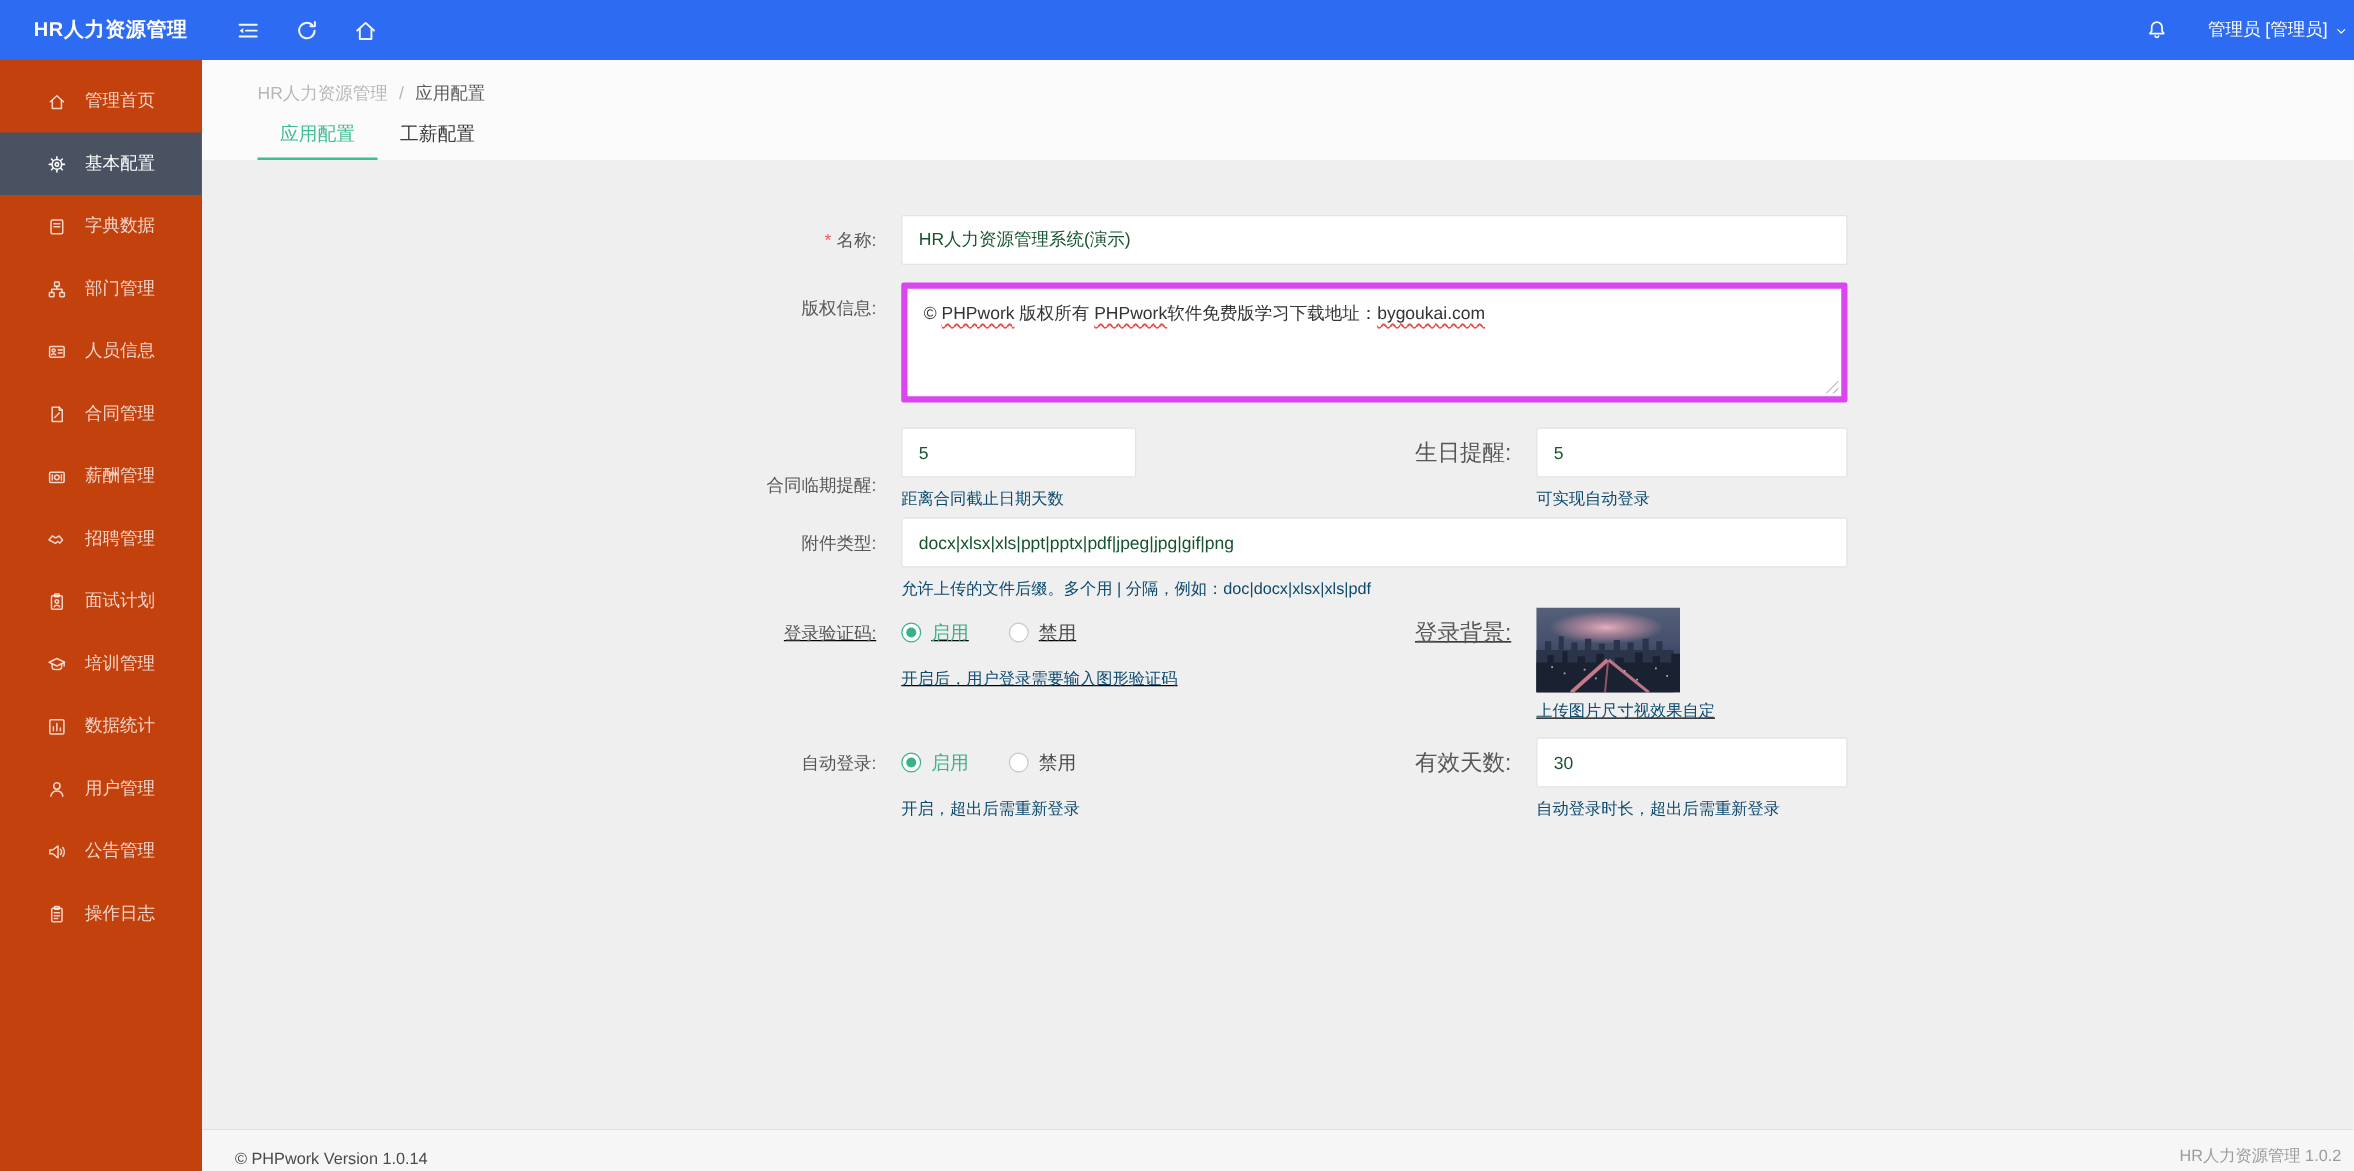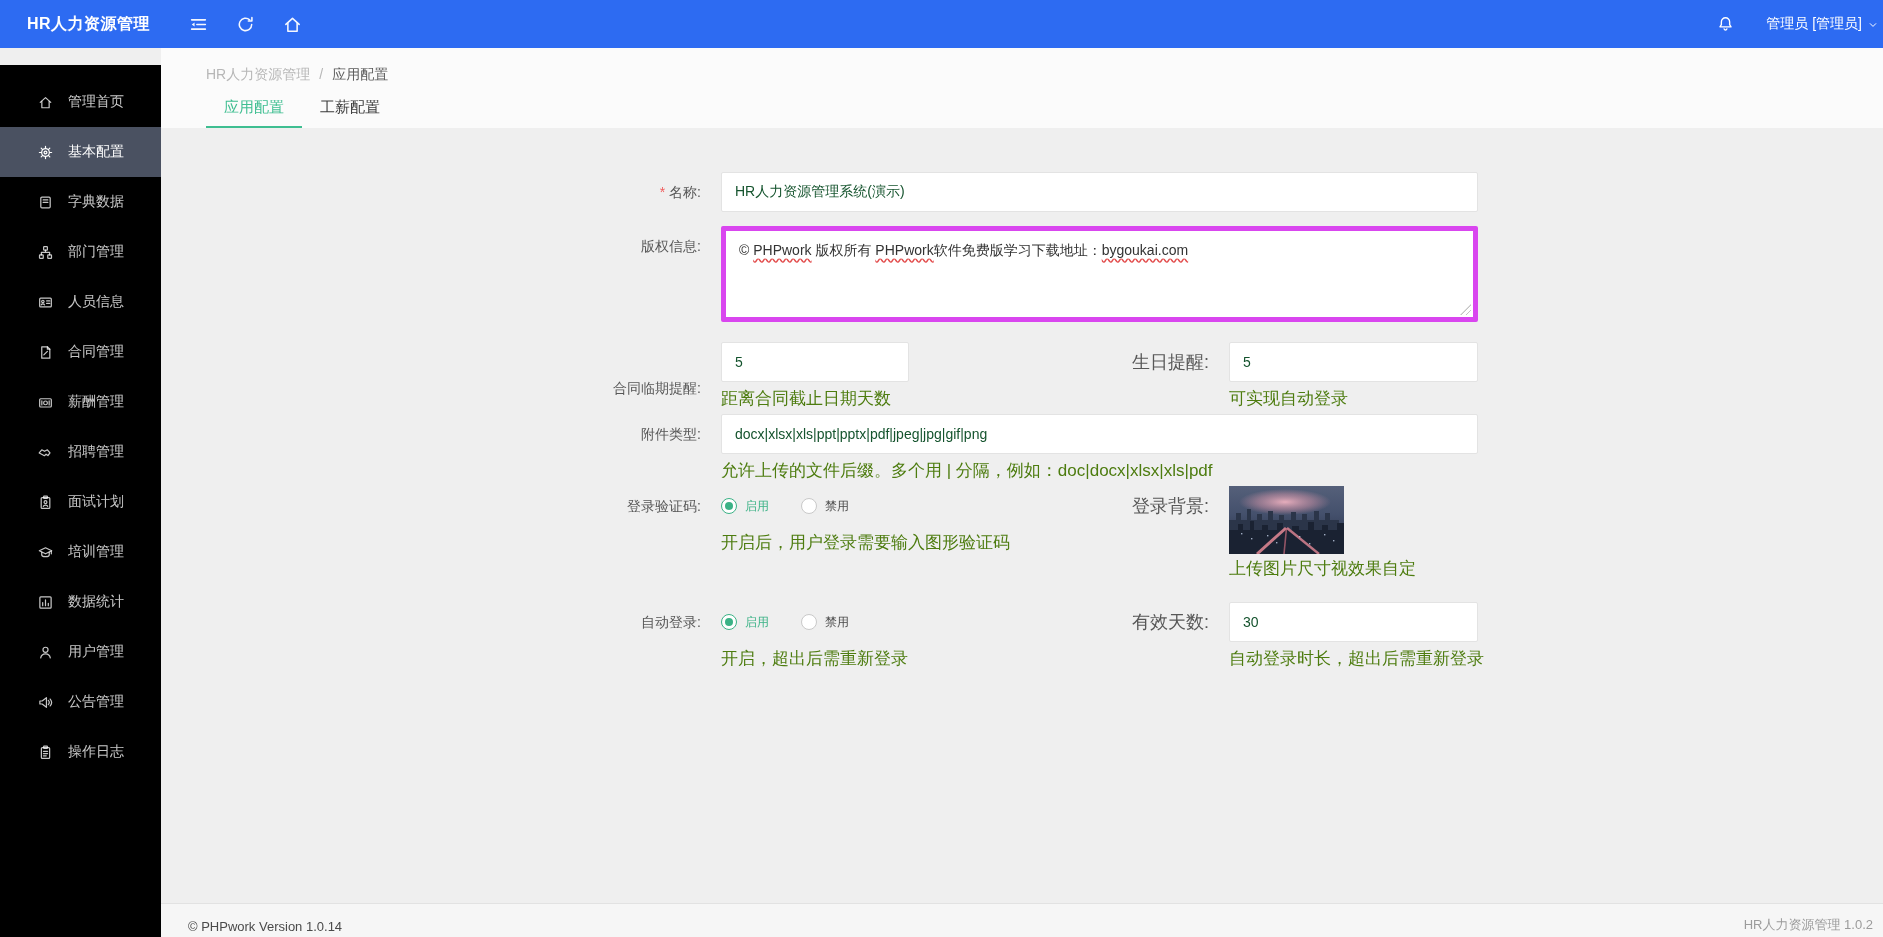--- a/index.html
+++ b/index.html
@@ -12,22 +12,22 @@
   .logo { width:161px; padding-left:27px; font-size:16px; font-weight:bold;
     letter-spacing:.5px; white-space:nowrap; }
   .hicon { width:19px; height:19px; margin-left:28px; color:#fff; opacity:.95; cursor:pointer; }
   .header-right { margin-left:auto; display:flex; align-items:center; padding-right:4px; }
   .bell-wrap { width:17px; height:18px; margin-right:32px; cursor:pointer; }
   .user-group { display:flex; align-items:center; gap:5px; font-size:14px; cursor:pointer; white-space:nowrap; }
   .chev { width:12px; height:12px; margin-top:2px; }
   .icon { display:inline-flex; } .icon svg { width:100%; height:100%; display:block; }
 
   
-  .sidebar { position:fixed; top:65px; left:0; bottom:0; width:161px;
-    background:#000000; padding-top:12px; z-index:20; }
+  .sidebar { position:fixed; top:44px; left:0; bottom:0; width:161px;
+    background:#c2410c; padding-top:12px; z-index:20; }
   .menu-item { height:50px; display:flex; align-items:center; padding-left:38px;
     color:rgba(255,255,255,.78); font-size:14px; cursor:pointer; white-space:nowrap; }
   .menu-item.active { background:#4a5161; color:#fff; }
   .mi-icon { width:15px; height:15px; margin-right:15px; flex:none; }
 
   
   .main { margin-left:161px; padding-top:48px; height:937px; display:flex;
     flex-direction:column; background:#fbfbfb; }
   .topbar-area { padding:18px 0 0 45px; background:#fbfbfb; }
   .breadcrumb { font-size:14px; color:#b7b7b7; height:18px; display:flex; gap:9px; }
@@ -41,48 +41,48 @@
 
   
   .row { display:flex; margin-bottom:14px; }
   .flabel { width:560px; text-align:right; padding-right:20px; font-size:14px;
     color:#575757; line-height:40px; white-space:nowrap; }
   .req { color:#f05b5b; margin-right:4px; }
   .fcontrol { width:757px; }
   .txt { width:100%; height:40px; background:#fff; border:1px solid #e3e3e3;
     border-radius:2px; padding:0 13px; font-size:14px; color:#14532d; outline:none;
     font-family:"Liberation Sans","DejaVu Sans",sans-serif; }
-  .hint { margin-top:8px; font-size:17px; color:#4d7c0f; line-height:18px; white-space:nowrap; }
+  .hint { margin-top:8px; font-size:13px; color:#0c4a6e; line-height:18px; white-space:nowrap; }
 
   .fake-textarea { position:relative; width:100%; min-height:96px; background:#fff;
     border:5px solid #d946ef; border-radius:2px; padding:9px 13px; font-size:14px;
     color:#333; line-height:21px; cursor:text; }
   .fake-textarea::after { content:""; position:absolute; right:2px; bottom:2px;
     width:11px; height:11px;
     background:repeating-linear-gradient(-45deg, transparent 0 3px, #c3c3c3 3px 4px);
     clip-path:polygon(100% 0,100% 100%,0 100%); }
   .wavy { text-decoration-line:underline; text-decoration-style:wavy;
     text-decoration-color:#e24c4c; text-underline-offset:3px; text-decoration-skip-ink:none; }
 
   .split { display:flex; }
   .col-a { width:188px; }
   .sub-label { width:320px; text-align:right; padding-right:20px; font-size:18px;
     color:#575757; line-height:40px; white-space:nowrap; }
   .col-b { width:249px; }
   .row-attach { margin-bottom:6px; }
-  .row-captcha { margin-bottom:24px; }
+  .row-captcha { margin-bottom:12px;text-decoration:underline; }
 
   .radios { height:40px; display:flex; align-items:center; }
   .radio { display:inline-flex; align-items:center; margin-right:32px; cursor:pointer; }
   .rdot { width:16px; height:16px; border-radius:50%; border:1px solid #c9c9c9;
     background:#fff; margin-right:8px; position:relative; flex:none; }
   .radio.checked .rdot { border-color:#3bb286; }
   .radio.checked .rdot::after { content:""; position:absolute; inset:3px;
     border-radius:50%; background:#3bb286; }
-  .rlabel { font-size:12px; color:#4a4a4a; }
+  .rlabel { font-size:15px; color:#4a4a4a; }
   .radio.checked .rlabel { color:#3bb286; }
 
   .thumb { display:block; width:115px; height:68px; cursor:pointer; }
 
   
   .footer { height:34px; background:#f6f6f6; border-top:1px solid #e2e2e2;
     display:flex; justify-content:space-between; align-items:flex-end;
     padding:0 10px 3px 27px; font-size:13px; }
   .footer-left { color:#4a4a4a; }
   .footer-right { color:#9b9b9b; white-space:nowrap; }

